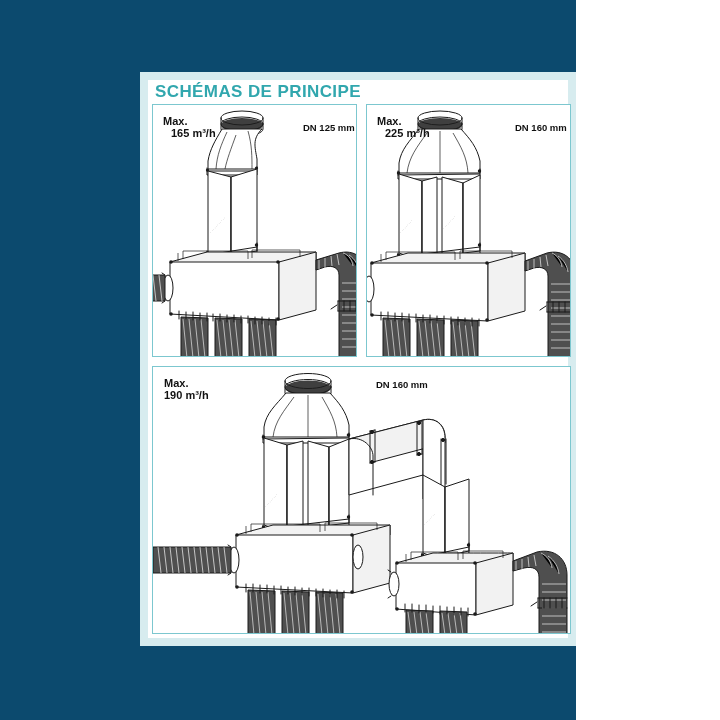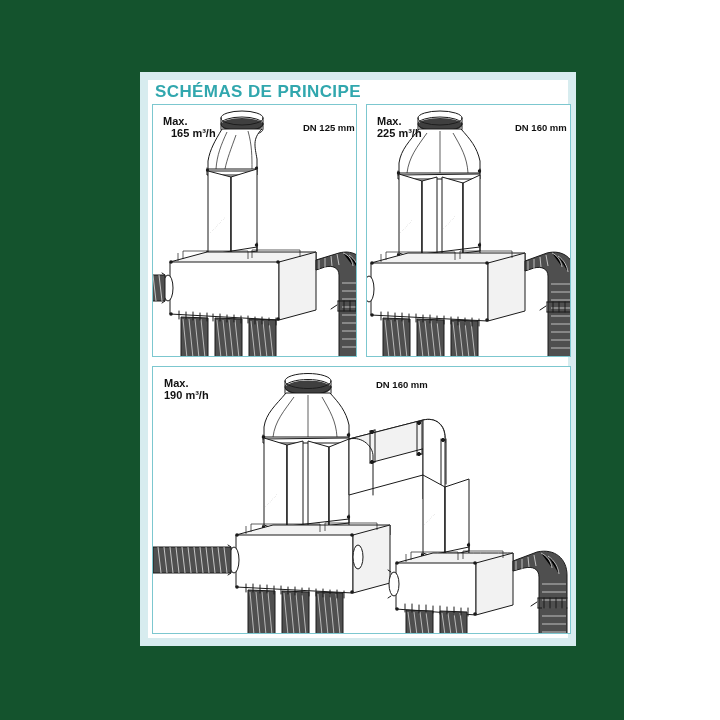--- a/index.html
+++ b/index.html
@@ -1,17 +1,17 @@
 <!DOCTYPE html>
 <html><head>
 <meta charset="utf-8">
 <style>
   html,body{margin:0;padding:0;background:#ffffff;}
   body{width:720px;height:720px;overflow:hidden;font-family:"Liberation Sans",sans-serif;}
-  #stage{position:relative;width:624px;height:720px;background:#14532d;}
+  #stage{position:relative;width:576px;height:720px;background:#0c4a6e;}
 
   
   .outer-frame{
     position:absolute;left:140px;top:72px;width:436px;height:574px;
     background:#d7ecef;
   }
   .frame-inner-white{
     position:absolute;left:148px;top:80px;width:420px;height:558px;background:#ffffff;
   }
 
@@ -185,21 +185,21 @@
           <path d="M185 196 L185 206 M191 196 L191 206 M197 196 L197 206 M203 196 L203 206 M209 196 L209 206"></path>
           <path d="M185 196 L213 196 M185 206 L213 206"></path>
           <path d="M184 200 L178 204"></path>
         </g>
       </g>
     </svg>
   </div>
 
   <div class="panel" id="panel2">
     <div class="lbl max" style="left:10px;top:11px;">Max.</div>
-    <div class="lbl max" style="left:10px;top:23px;">225 m³/h</div>
+    <div class="lbl max" style="left:18px;top:23px;">225 m³/h</div>
     <div class="lbl dn" style="left:114px;top:17px;">DN 160 mm</div>
 
     <svg width="205" height="253" viewBox="0 0 205 253">
       <g>
         <ellipse cx="73" cy="13" rx="22" ry="7" class="white-face"></ellipse>
         <path class="ink" d="M51 13 L51 24 A22 7 0 0 0 95 24 L95 13"></path>
         <path d="M51 20 A22 7 0 0 0 95 20 A22 7 0 0 0 51 20 Z" fill="#1d1d1d" opacity=".85"></path>
         <ellipse cx="73" cy="19" rx="22" ry="7" class="ink"></ellipse>
       </g>
 

